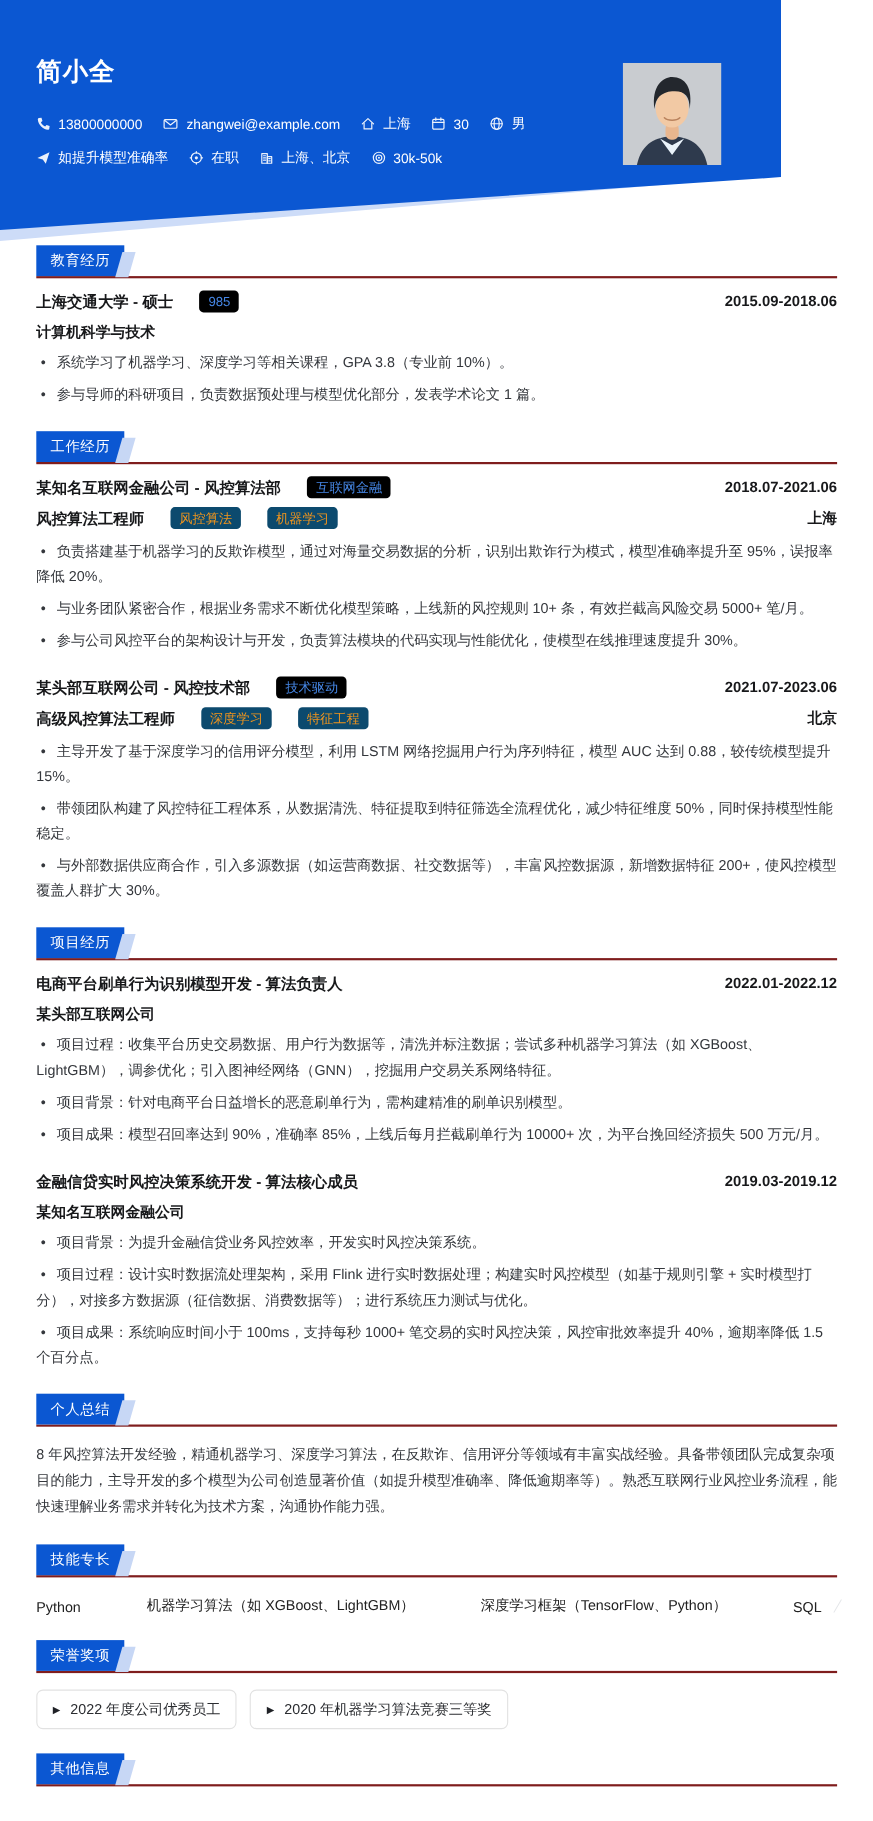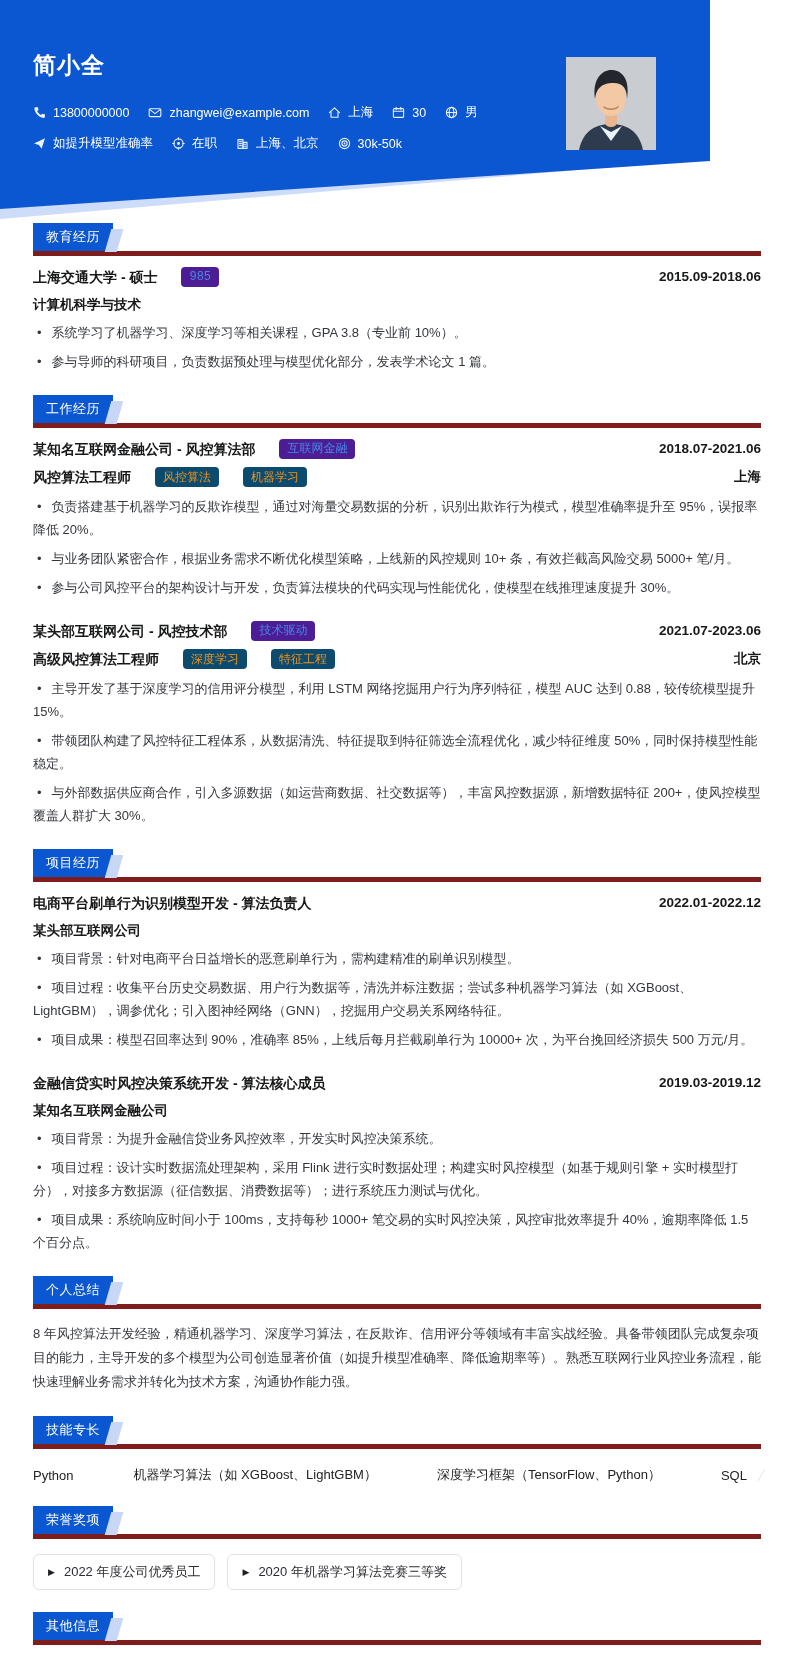--- a/index.html
+++ b/index.html
@@ -20,34 +20,34 @@
   .contact-item{display:flex;align-items:center;gap:7px;}
   .ci{display:flex;align-items:center;opacity:.92;}
   .ci svg{display:block;}
   .photo{position:absolute;top:57px;right:54px;width:90px;height:93px;overflow:hidden;}
   .photo svg{display:block;}
 
   
   .content{position:absolute;top:209px;left:33px;width:728px;}
   .section{margin-top:22px;}
   .section.first{margin-top:14px;}
-  .sec-head{position:relative;border-bottom:5px solid #7f1d1d;font-family:Liberation Mono, monospace;}
+  .sec-head{position:relative;border-bottom:2px solid #7f1d1d;font-family:Liberation Mono, monospace;}
   .sec-chip{position:relative;display:inline-block;background:#0b57d2;color:#fff;
     font-size:13px;padding:5px 13px 5px 13px;z-index:0;letter-spacing:.5px;}
   .sec-chip::after{content:"";position:absolute;top:6px;right:-7px;width:12px;height:23px;
     background:#c7d7f5;transform:skewX(-16deg);z-index:-1;}
   .sec-body{padding-top:11px;}
 
   .entry + .entry{margin-top:22px;}
   .erow{display:flex;align-items:center;justify-content:space-between;line-height:20px;margin-bottom:8px;}
   .erow-left{display:flex;align-items:center;gap:24px;}
   .ename{font-size:14px;font-weight:bold;color:#17181a;}
   .edate,.eloc{font-size:13.5px;font-weight:bold;color:#17181a;}
   .tag{font-size:12px;padding:2px 8px;border-radius:4px;line-height:16px;white-space:nowrap;}
-  .tag.blue{color:#4687e6;background:#4c1d95;font-family:Liberation Mono, monospace;}
+  .tag.blue{color:#4687e6;background:#000000;}
   .tag.orange{color:#f0941d;background:#0c4a6e;}
   .major,.pcompany{font-size:13.5px;font-weight:bold;color:#17181a;line-height:20px;margin-bottom:6px;}
   .bullet{font-size:13px;line-height:23px;color:#34373c;margin:6px 0 0 0;}
   .bullet .dot{margin:0 10px 0 4px;color:#34373c;}
 
   .summary-text{font-size:13px;line-height:24px;color:#34373c;margin:2px 0 0 0;}
 
   .skills-grid{display:grid;grid-template-columns:1fr 1fr 1fr 1fr;column-gap:46px;row-gap:20px;padding-top:6px;}
   .skill{display:flex;align-items:center;min-height:18px;}
   .skill-label{font-size:13px;color:#222;white-space:nowrap;}
@@ -248,22 +248,22 @@
       </div>
       <div class="sec-body">
           <div class="entry">
             <div class="erow">
               <div class="erow-left">
                 <span class="ename">电商平台刷单行为识别模型开发 - 算法负责人</span>
               </div>
               <span class="edate">2022.01-2022.12</span>
             </div>
             <div class="pcompany">某头部互联网公司</div>
+            <p class="bullet"><span class="dot">•</span>项目过程：收集平台历史交易数据、用户行为数据等，清洗并标注数据；尝试多种机器学习算法（如 XGBoost、LightGBM），调参优化；引入图神经网络（GNN），挖掘用户交易关系网络特征。</p>
             <p class="bullet"><span class="dot">•</span>项目背景：针对电商平台日益增长的恶意刷单行为，需构建精准的刷单识别模型。</p>
-            <p class="bullet"><span class="dot">•</span>项目过程：收集平台历史交易数据、用户行为数据等，清洗并标注数据；尝试多种机器学习算法（如 XGBoost、LightGBM），调参优化；引入图神经网络（GNN），挖掘用户交易关系网络特征。</p>
             <p class="bullet"><span class="dot">•</span>项目成果：模型召回率达到 90%，准确率 85%，上线后每月拦截刷单行为 10000+ 次，为平台挽回经济损失 500 万元/月。</p>
           </div>
           <div class="entry">
             <div class="erow">
               <div class="erow-left">
                 <span class="ename">金融信贷实时风控决策系统开发 - 算法核心成员</span>
               </div>
               <span class="edate">2019.03-2019.12</span>
             </div>
             <div class="pcompany">某知名互联网金融公司</div>

